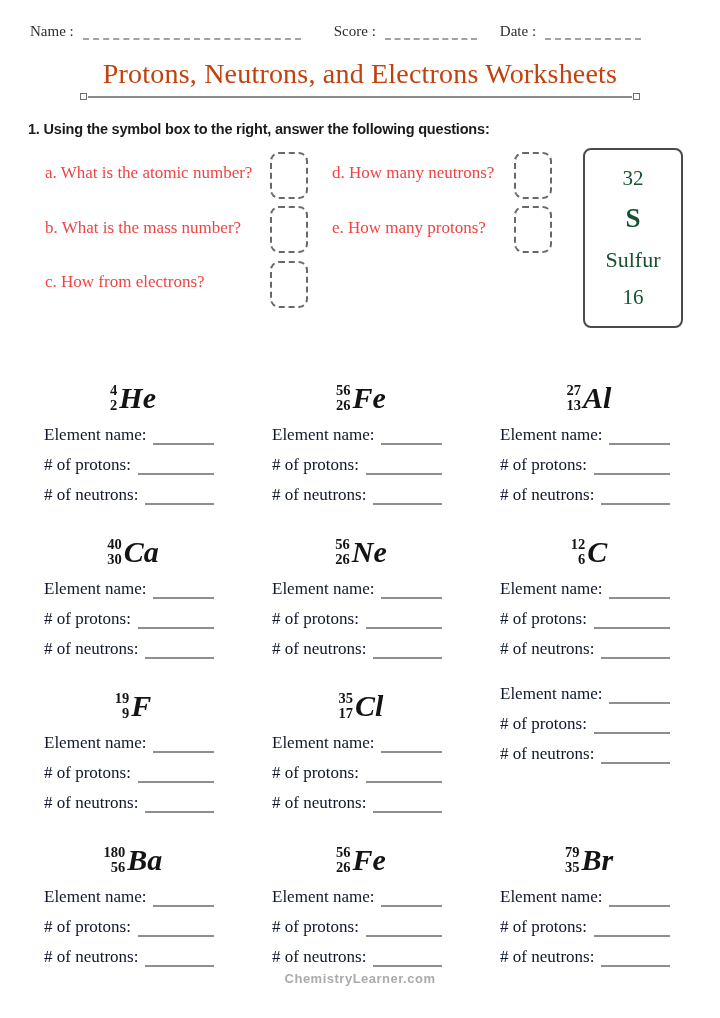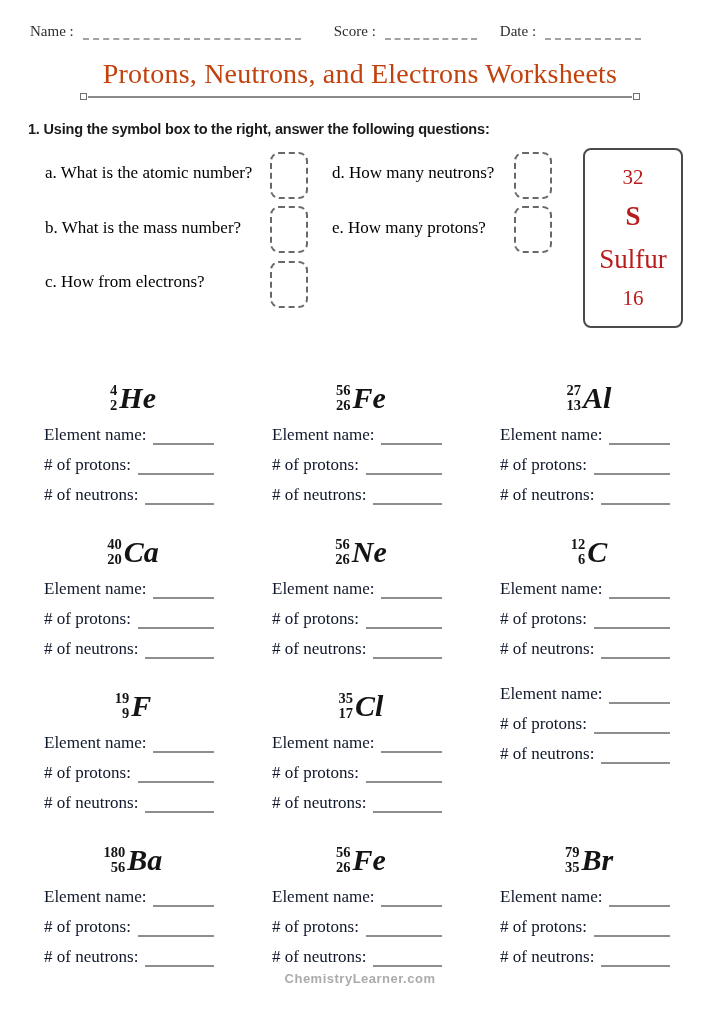--- a/index.html
+++ b/index.html
@@ -31,44 +31,44 @@
   .rule-sq.left  { left: -8px; }
   .rule-sq.right { right: -8px; }
   
   .qprompt {
     position: absolute; font-family: "Liberation Sans", sans-serif;
     font-weight: bold; font-size: 14.5px; color: #1b1b1b; letter-spacing: -0.2px;
   }
   .q1-prompt { left: 28px; top: 121px; }
   .q2-prompt { left: 28px; top: 354px; }
   
-  .q1-item { position: absolute; font-size: 17px; color: #000000; white-space: nowrap; text-align: center; }
+  .q1-item { position: absolute; font-size: 17px; color: #ef4444; white-space: nowrap; text-align: center; }
   .pos-a { left: 45px;  top: 163px; }
   .pos-d { left: 332px; top: 163px; }
   .pos-b { left: 45px;  top: 218px; }
   .pos-e { left: 332px; top: 218px; }
   .pos-c { left: 45px;  top: 272px; }
   .q1-box {
     position: absolute; width: 38px; height: 47px;
     border: 2px dashed #686868; border-radius: 9px; background: #ffffff;
   }
   .box-a { left: 270px; top: 152px; }
   .box-d { left: 514px; top: 152px; }
   .box-b { left: 270px; top: 206px; }
   .box-e { left: 514px; top: 206px; }
   .box-c { left: 270px; top: 261px; }
   .symbol-box {
     position: absolute; left: 583px; top: 148px; width: 100px; height: 180px;
     border: 2px solid #4a4a4a; border-radius: 8px; background: #ffffff;
     display: flex; flex-direction: column; align-items: center; justify-content: space-evenly;
-    color: #b91c1c; padding: 4px 12px;
+    color: #14532d; padding: 4px 12px;
   }
   .sb-mass, .sb-atomic { font-size: 21px; }
   .sb-sym  { font-size: 27px; font-weight: bold; }
-  .sb-name { font-size: 27px; }
+  .sb-name { font-size: 22px; }
   
   .q2-grid {
     position: absolute; left: 30px; top: 376px; width: 662px;
     display: grid; grid-template-columns: 1fr 1fr 1fr;
     column-gap: 42px; row-gap: 15px; padding: 0 10px;
   }
   .iso {
     height: 44px; margin-bottom: 5px;
     display: flex; align-items: center; justify-content: center;
     color: #141414;
@@ -195,21 +195,21 @@
       <div class="fieldrow">
           <span># of neutrons:</span>
           <span class="blank"></span>
         </div>
     </div>
 
     <div class="cell">
       <div class="iso">
         <span class="nums">
             <span>40</span>
-            <span>20</span>
+            <span>30</span>
           </span>
         <span class="elem">Ca</span>
       </div>
       <div class="fieldrow">
           <span>Element name:</span>
           <span class="blank"></span>
         </div>
       <div class="fieldrow">
           <span># of protons:</span>
           <span class="blank"></span>

